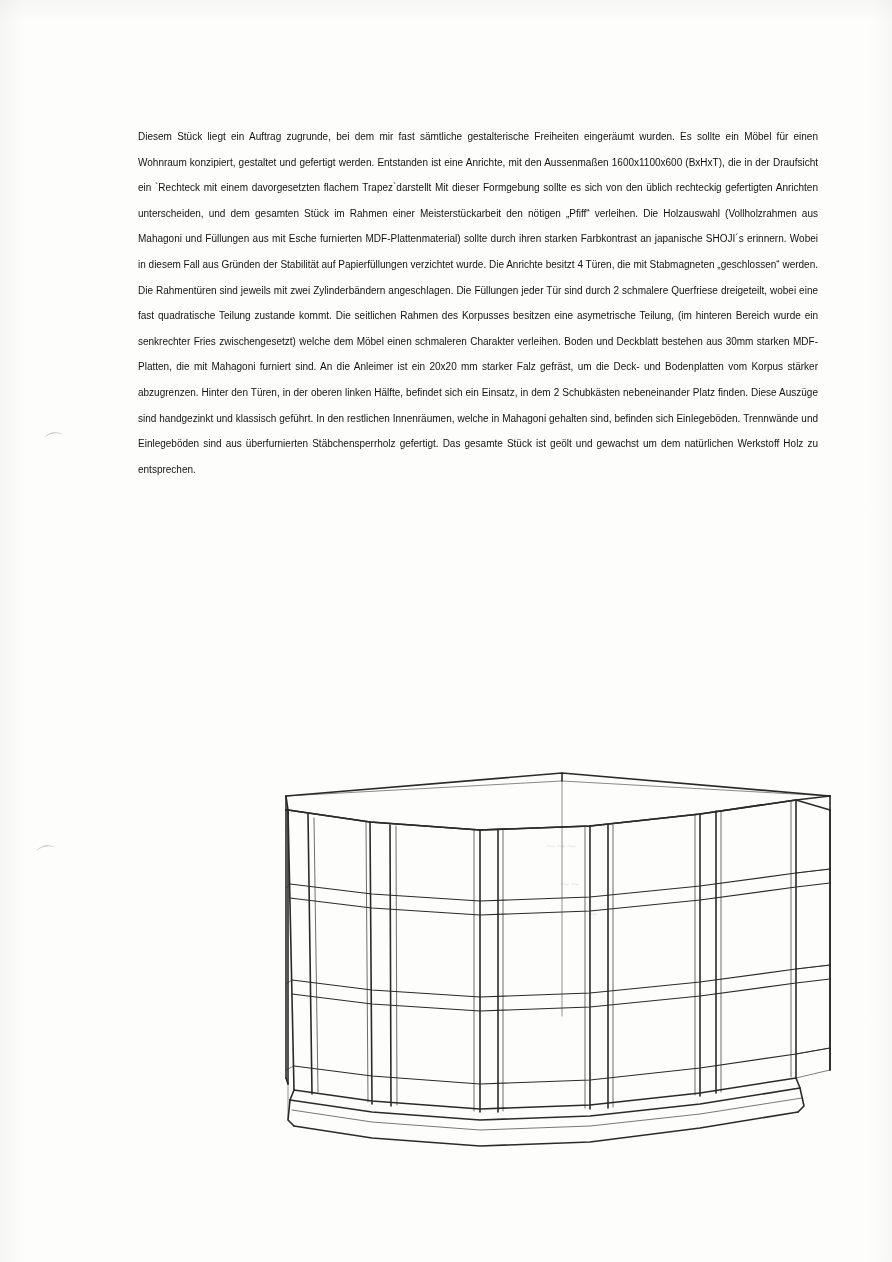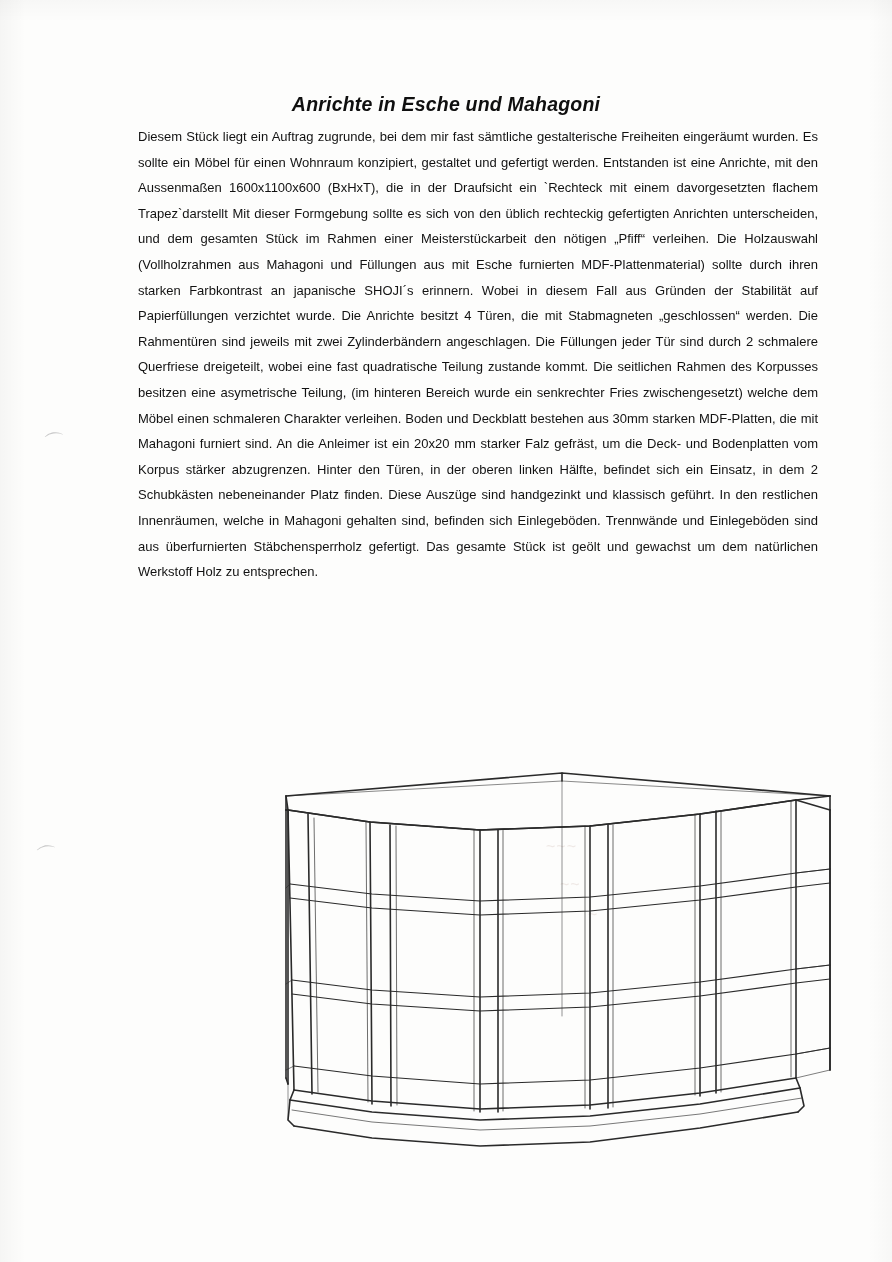--- a/index.html
+++ b/index.html
@@ -40,21 +40,21 @@
     font-style: italic;
     letter-spacing: 0.2px;
     color: #0f0f0f;
   }
 
   .body-text {
     position: absolute;
     top: 124px;
     left: 138px;
     width: 680px;
-    font-size: 13px;
+    font-size: 10px;
     line-height: 25.6px;
     text-align: justify;
     text-justify: inter-word;
     color: #121212;
     hyphens: none;
   }
 
   .figure-wrap {
     position: absolute;
     top: 748px;
@@ -86,21 +86,20 @@
   }
   .ghost-text.g1 { left: 546px; top: 838px; }
   .ghost-text.g2 { left: 560px; top: 876px; }
   .ghost-text.g3 { left: 588px; top: 906px; }
 </style>
 </head>
 <body>
 
 <div class="page">
 
-  <h1 class="doc-title">Anrichte in Esche und Mahagoni</h1>
 
   <div class="body-text">Diesem Stück liegt ein Auftrag zugrunde, bei dem mir fast sämtliche gestalterische Freiheiten eingeräumt wurden. Es sollte ein Möbel für einen Wohnraum konzipiert, gestaltet und gefertigt werden. Entstanden ist eine Anrichte, mit den Aussenmaßen 1600x1100x600 (BxHxT), die in der Draufsicht ein `Rechteck mit einem davorgesetzten flachem Trapez`darstellt Mit dieser Formgebung sollte es sich von den üblich rechteckig gefertigten Anrichten unterscheiden, und dem gesamten Stück im Rahmen einer Meisterstückarbeit den nötigen „Pfiff“ verleihen. Die Holzauswahl (Vollholzrahmen aus Mahagoni und Füllungen aus mit Esche furnierten MDF-Plattenmaterial) sollte durch ihren starken Farbkontrast an japanische SHOJI´s erinnern. Wobei in diesem Fall aus Gründen der Stabilität auf Papierfüllungen verzichtet wurde. Die Anrichte besitzt 4 Türen, die mit Stabmagneten „geschlossen“ werden. Die Rahmentüren sind jeweils mit zwei Zylinderbändern angeschlagen. Die Füllungen jeder Tür sind durch 2 schmalere Querfriese dreigeteilt, wobei eine fast quadratische Teilung zustande kommt. Die seitlichen Rahmen des Korpusses besitzen eine asymetrische Teilung, (im hinteren Bereich wurde ein senkrechter Fries zwischengesetzt) welche dem Möbel einen schmaleren Charakter verleihen. Boden und Deckblatt bestehen aus 30mm starken MDF-Platten, die mit Mahagoni furniert sind. An die Anleimer ist ein 20x20 mm starker Falz gefräst, um die Deck- und Bodenplatten vom Korpus stärker abzugrenzen. Hinter den Türen, in der oberen linken Hälfte, befindet sich ein Einsatz, in dem 2 Schubkästen nebeneinander Platz finden. Diese Auszüge sind handgezinkt und klassisch geführt. In den restlichen Innenräumen, welche in Mahagoni gehalten sind, befinden sich Einlegeböden. Trennwände und Einlegeböden sind aus überfurnierten Stäbchensperrholz gefertigt. Das gesamte Stück ist geölt und gewachst um dem natürlichen Werkstoff Holz zu entsprechen.</div>
 
   <span class="smudge one">⌒</span>
   <span class="smudge two">⌒</span>
 
   <span class="ghost-text g1">~~~</span>
   <span class="ghost-text g2">~~</span>
   <span class="ghost-text g3">~</span>
 

